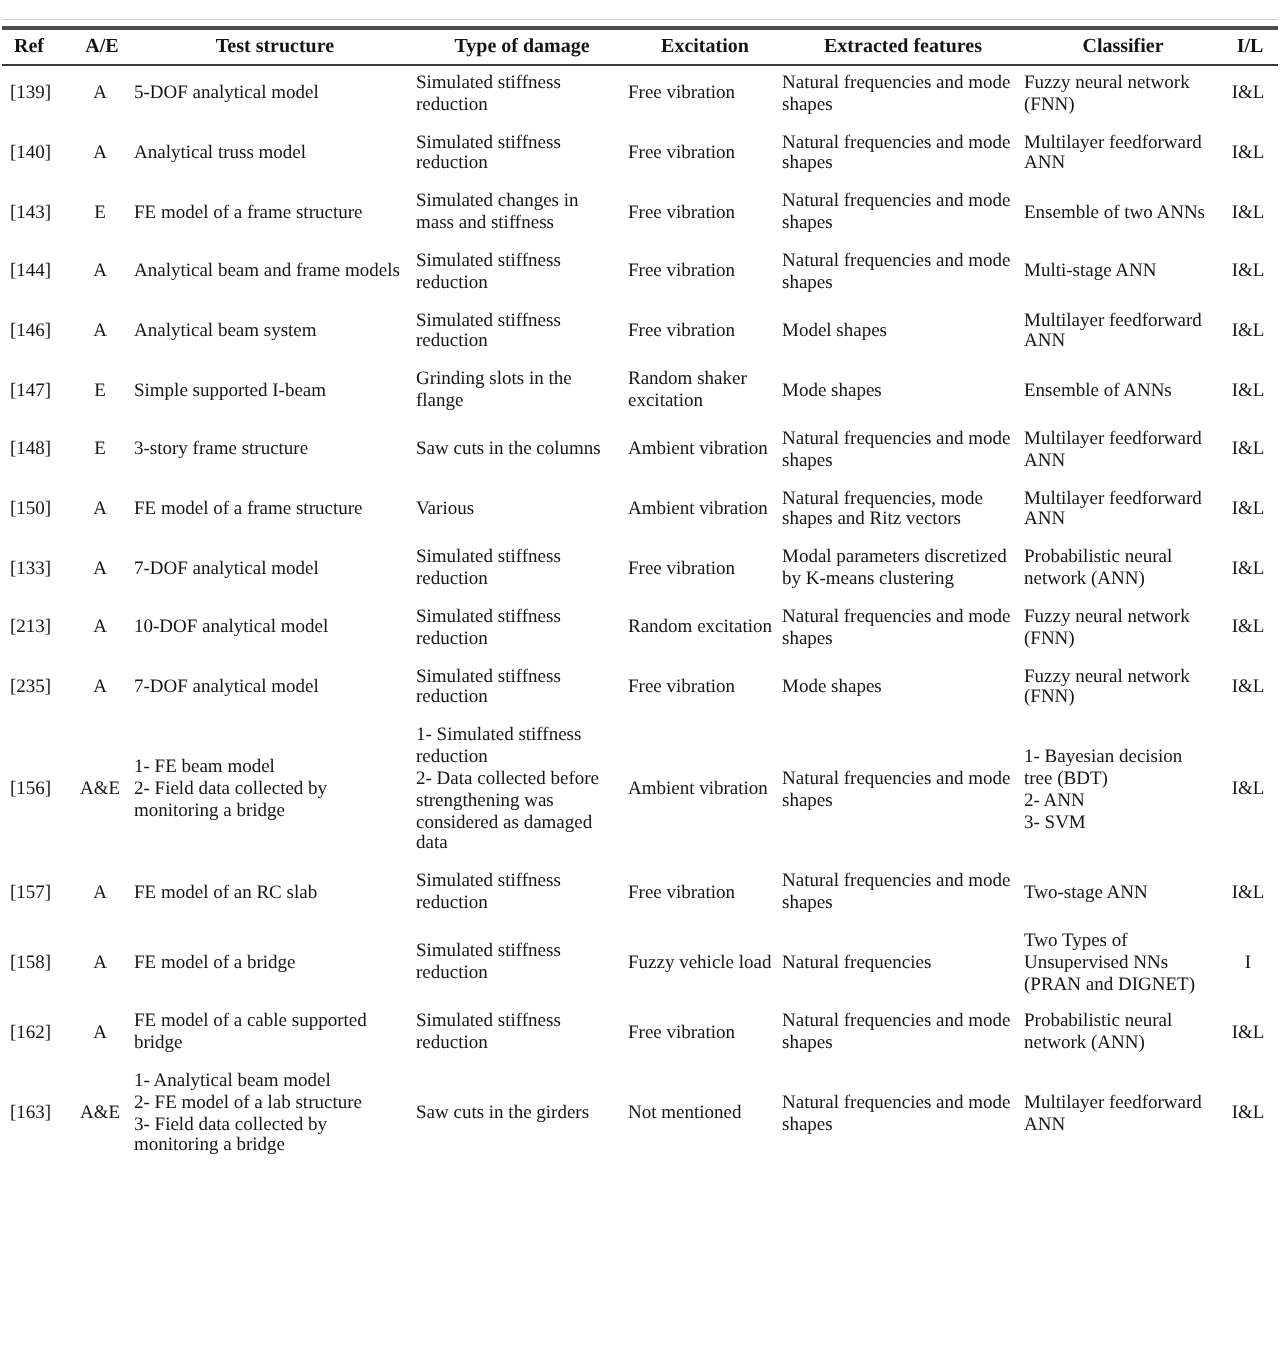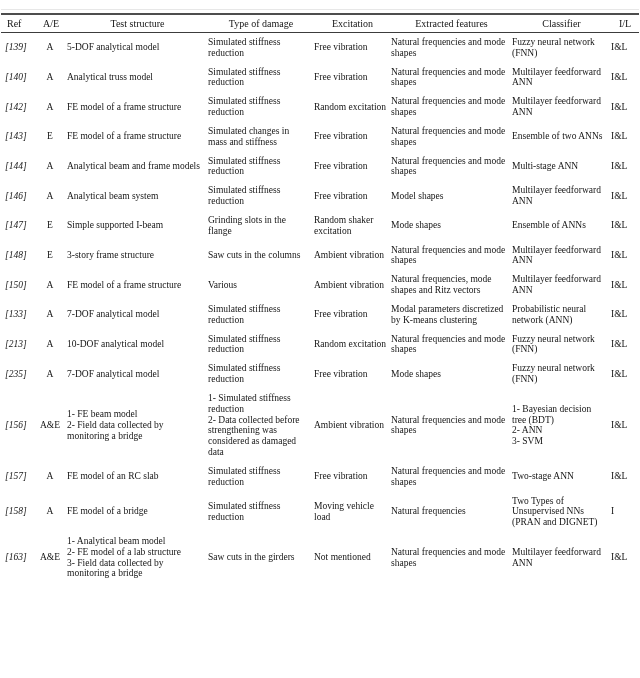--- a/index.html
+++ b/index.html
@@ -22,21 +22,21 @@
   }
   table.review-table {
     border-collapse: collapse;
     table-layout: fixed;
     width: 638px;
     margin: 13px 1px 0 1px;
     border-top: 2px solid #4d4d4d;
     box-shadow: 0 -3px 0 #ffffff, 0 -3.5px 0 #cfcfcf; 
   }
   thead th {
-    font-weight: normal;
+    font-weight: bold;
     font-size: 10px;
     text-align: center;
     padding: 3px 2px 3px 2px;
     border-bottom: 1.5px solid #3c3c3c;
     white-space: nowrap;
     overflow: hidden;
   }
   tbody td {
     font-size: 9.5px;
     line-height: 1.14;
@@ -48,23 +48,23 @@
   
   col.c-ref { width: 34px; }
   col.c-ae  { width: 32px; }
   col.c-struct { width: 141px; }
   col.c-damage { width: 106px; }
   col.c-excite { width: 77px; }
   col.c-feat { width: 121px; }
   col.c-class { width: 99px; }
   col.c-il { width: 28px; }
 
-  tbody td.col0 { padding-left: 4px; white-space: nowrap; font-style: italic; }
+  tbody td.col0 { padding-left: 4px; white-space: nowrap; }
   tbody td.col1 { text-align: center; padding-right: 2px; }
-  tbody td.col7 { text-align: left; padding-right: 2px; white-space: nowrap; margin-top: 32px; }
+  tbody td.col7 { text-align: center; padding-right: 2px; white-space: nowrap; margin-top: 32px; }
   thead th.col0 { text-align: left; padding-left: 6px; }
 </style>
 </head>
 <body>
 
 <div class="page">
   <table class="review-table">
     <colgroup>
       <col class="c-ref">
         <col class="c-ae">
@@ -102,30 +102,20 @@
           <td class="col0">[140]</td>
           <td class="col1">A</td>
           <td class="col2">Analytical truss model</td>
           <td class="col3">Simulated stiffness reduction</td>
           <td class="col4">Free vibration</td>
           <td class="col5">Natural frequencies and mode shapes</td>
           <td class="col6">Multilayer feedforward ANN</td>
           <td class="col7">I&amp;L</td>
         </tr>
         <tr>
-          <td class="col0">[142]</td>
-          <td class="col1">A</td>
-          <td class="col2">FE model of a frame structure</td>
-          <td class="col3">Simulated stiffness reduction</td>
-          <td class="col4">Random excitation</td>
-          <td class="col5">Natural frequencies and mode shapes</td>
-          <td class="col6">Multilayer feedforward ANN</td>
-          <td class="col7">I&amp;L</td>
-        </tr>
-        <tr>
           <td class="col0">[143]</td>
           <td class="col1">E</td>
           <td class="col2">FE model of a frame structure</td>
           <td class="col3">Simulated changes in mass and stiffness</td>
           <td class="col4">Free vibration</td>
           <td class="col5">Natural frequencies and mode shapes</td>
           <td class="col6">Ensemble of two ANNs</td>
           <td class="col7">I&amp;L</td>
         </tr>
         <tr>
@@ -230,24 +220,34 @@
           <td class="col4">Free vibration</td>
           <td class="col5">Natural frequencies and mode shapes</td>
           <td class="col6">Two-stage ANN</td>
           <td class="col7">I&amp;L</td>
         </tr>
         <tr>
           <td class="col0">[158]</td>
           <td class="col1">A</td>
           <td class="col2">FE model of a bridge</td>
           <td class="col3">Simulated stiffness reduction</td>
-          <td class="col4">Moving vehicle load</td>
+          <td class="col4">Fuzzy vehicle load</td>
           <td class="col5">Natural frequencies</td>
           <td class="col6">Two Types of Unsupervised NNs (PRAN and DIGNET)</td>
           <td class="col7">I</td>
+        </tr>
+        <tr>
+          <td class="col0">[162]</td>
+          <td class="col1">A</td>
+          <td class="col2">FE model of a cable supported bridge</td>
+          <td class="col3">Simulated stiffness reduction</td>
+          <td class="col4">Free vibration</td>
+          <td class="col5">Natural frequencies and mode shapes</td>
+          <td class="col6">Probabilistic neural network (ANN)</td>
+          <td class="col7">I&amp;L</td>
         </tr>
         <tr>
           <td class="col0">[163]</td>
           <td class="col1">A&amp;E</td>
           <td class="col2">1- Analytical beam model
 2- FE model of a lab structure
 3- Field data collected by monitoring a bridge</td>
           <td class="col3">Saw cuts in the girders</td>
           <td class="col4">Not mentioned</td>
           <td class="col5">Natural frequencies and mode shapes</td>

